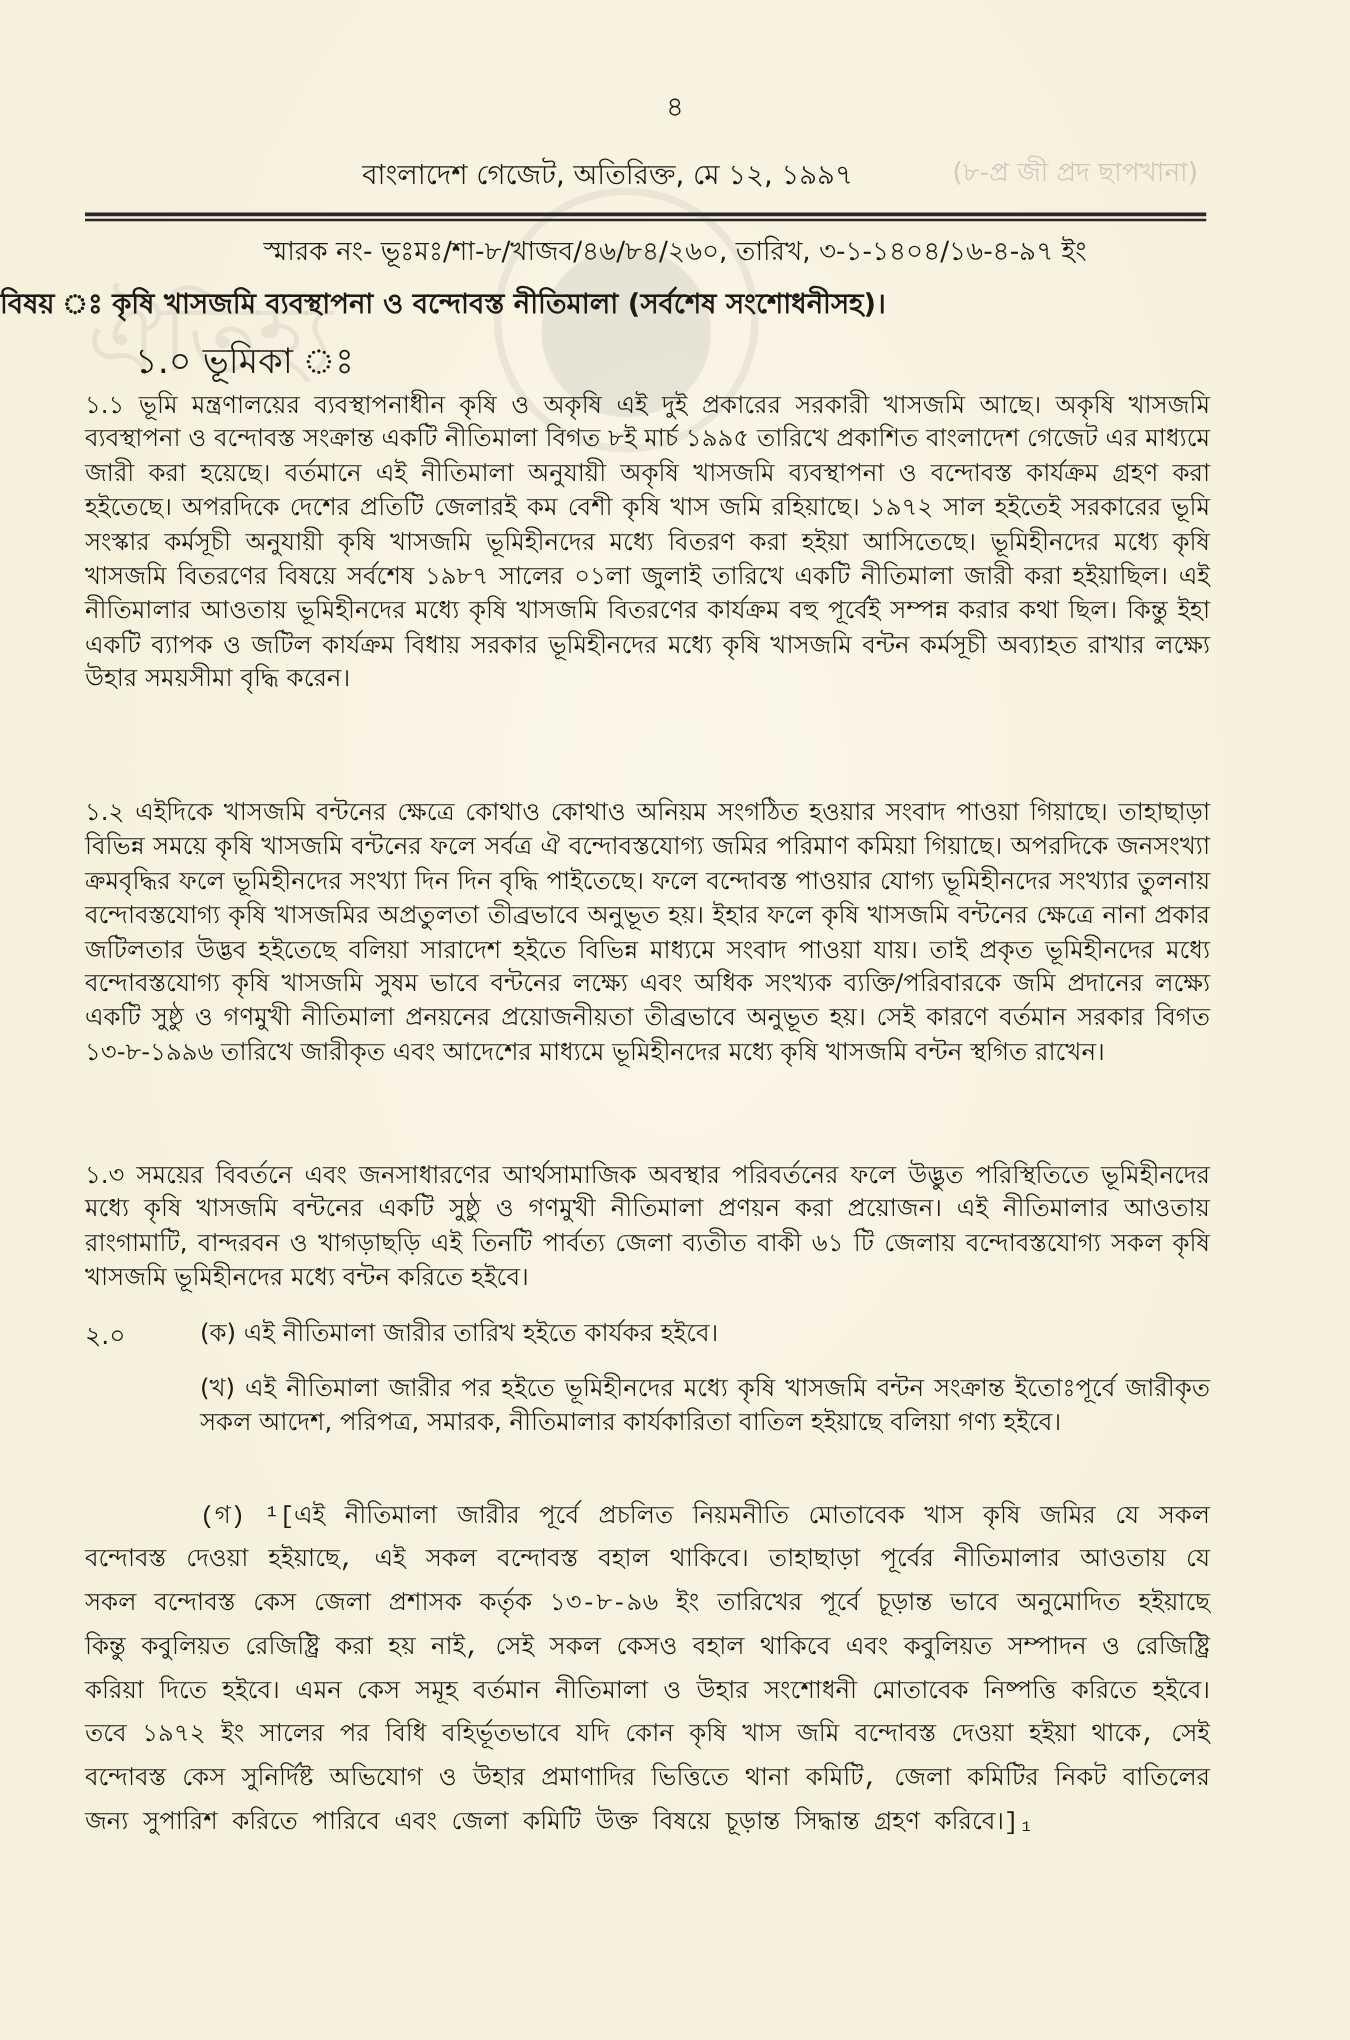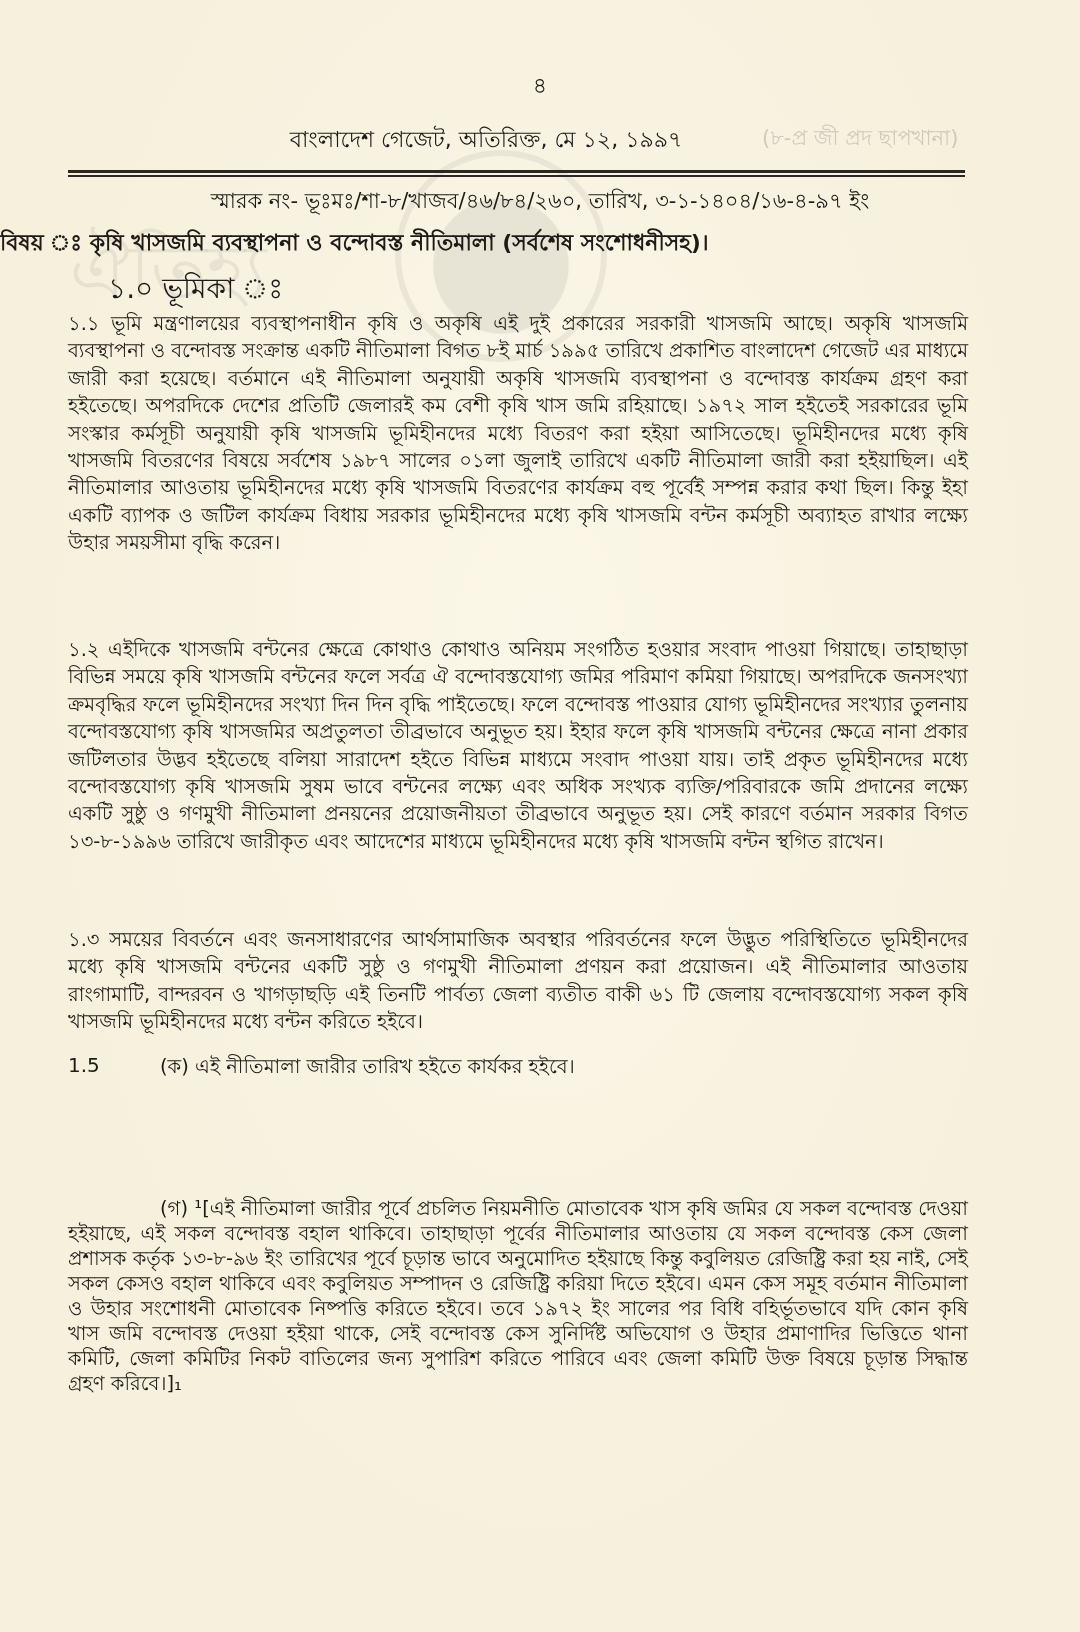--- a/index.html
+++ b/index.html
@@ -117,23 +117,24 @@
       text-align: justify;
     }
     .sub-ka { top: 1053px; }
     .sub-kha { top: 1097px; }
     .sub-ga {
       position: absolute;
       left: 68px;
       width: 900px;
       top: 1196px;
       font-size: 19.5px;
-      line-height: 25px;
+      line-height: 35px;
       text-align: justify;
       text-indent: 92px;
+      font-family: Liberation Mono, monospace;
     }
   </style>
 </head>
 <body>
 
 <div class="page">
 
   <div class="wm-seal"></div>
   <div class="watermark wm-left">ঐতিহ্য</div>
   <div class="stamp">(৮-প্র জী প্রদ ছাপখানা)</div>
@@ -149,20 +150,21 @@
   <div class="subject-line">বিষয় ঃ কৃষি খাসজমি ব্যবস্থাপনা ও বন্দোবস্ত নীতিমালা (সর্বশেষ সংশোধনীসহ)।</div>
 
   <div class="section-heading">১.০ ভূমিকা ঃ</div>
 
   <div class="para para-1-1">১.১ ভূমি মন্ত্রণালয়ের ব্যবস্থাপনাধীন কৃষি ও অকৃষি এই দুই প্রকারের সরকারী খাসজমি আছে। অকৃষি খাসজমি ব্যবস্থাপনা ও বন্দোবস্ত সংক্রান্ত একটি নীতিমালা বিগত ৮ই মার্চ ১৯৯৫ তারিখে প্রকাশিত বাংলাদেশ গেজেট এর মাধ্যমে জারী করা হয়েছে। বর্তমানে এই নীতিমালা অনুযায়ী অকৃষি খাসজমি ব্যবস্থাপনা ও বন্দোবস্ত কার্যক্রম গ্রহণ করা হইতেছে। অপরদিকে দেশের প্রতিটি জেলারই কম বেশী কৃষি খাস জমি রহিয়াছে। ১৯৭২ সাল হইতেই সরকারের ভূমি সংস্কার কর্মসূচী অনুযায়ী কৃষি খাসজমি ভূমিহীনদের মধ্যে বিতরণ করা হইয়া আসিতেছে। ভূমিহীনদের মধ্যে কৃষি খাসজমি বিতরণের বিষয়ে সর্বশেষ ১৯৮৭ সালের ০১লা জুলাই তারিখে একটি নীতিমালা জারী করা হইয়াছিল। এই নীতিমালার আওতায় ভূমিহীনদের মধ্যে কৃষি খাসজমি বিতরণের কার্যক্রম বহু পূর্বেই সম্পন্ন করার কথা ছিল। কিন্তু ইহা একটি ব্যাপক ও জটিল কার্যক্রম বিধায় সরকার ভূমিহীনদের মধ্যে কৃষি খাসজমি বন্টন কর্মসূচী অব্যাহত রাখার লক্ষ্যে উহার সময়সীমা বৃদ্ধি করেন।</div>
 
   <div class="para para-1-2">১.২ এইদিকে খাসজমি বন্টনের ক্ষেত্রে কোথাও কোথাও অনিয়ম সংগঠিত হওয়ার সংবাদ পাওয়া গিয়াছে। তাহাছাড়া বিভিন্ন সময়ে কৃষি খাসজমি বন্টনের ফলে সর্বত্র ঐ বন্দোবস্তযোগ্য জমির পরিমাণ কমিয়া গিয়াছে। অপরদিকে জনসংখ্যা ক্রমবৃদ্ধির ফলে ভূমিহীনদের সংখ্যা দিন দিন বৃদ্ধি পাইতেছে। ফলে বন্দোবস্ত পাওয়ার যোগ্য ভূমিহীনদের সংখ্যার তুলনায় বন্দোবস্তযোগ্য কৃষি খাসজমির অপ্রতুলতা তীব্রভাবে অনুভূত হয়। ইহার ফলে কৃষি খাসজমি বন্টনের ক্ষেত্রে নানা প্রকার জটিলতার উদ্ভব হইতেছে বলিয়া সারাদেশ হইতে বিভিন্ন মাধ্যমে সংবাদ পাওয়া যায়। তাই প্রকৃত ভূমিহীনদের মধ্যে বন্দোবস্তযোগ্য কৃষি খাসজমি সুষম ভাবে বন্টনের লক্ষ্যে এবং অধিক সংখ্যক ব্যক্তি/পরিবারকে জমি প্রদানের লক্ষ্যে একটি সুষ্ঠু ও গণমুখী নীতিমালা প্রনয়নের প্রয়োজনীয়তা তীব্রভাবে অনুভূত হয়। সেই কারণে বর্তমান সরকার বিগত ১৩-৮-১৯৯৬ তারিখে জারীকৃত এবং আদেশের মাধ্যমে ভূমিহীনদের মধ্যে কৃষি খাসজমি বন্টন স্থগিত রাখেন।</div>
 
   <div class="para para-1-3">১.৩ সময়ের বিবর্তনে এবং জনসাধারণের আর্থসামাজিক অবস্থার পরিবর্তনের ফলে উদ্ভুত পরিস্থিতিতে ভূমিহীনদের মধ্যে কৃষি খাসজমি বন্টনের একটি সুষ্ঠু ও গণমুখী নীতিমালা প্রণয়ন করা প্রয়োজন। এই নীতিমালার আওতায় রাংগামাটি, বান্দরবন ও খাগড়াছড়ি এই তিনটি পার্বত্য জেলা ব্যতীত বাকী ৬১ টি জেলায় বন্দোবস্তযোগ্য সকল কৃষি খাসজমি ভূমিহীনদের মধ্যে বন্টন করিতে হইবে।</div>
 
-  <div class="sec2-num">1.5</div>
+  <div class="sec2-num">২.০</div>
 
   <div class="sub-item sub-ka">(ক) এই নীতিমালা জারীর তারিখ হইতে কার্যকর হইবে।</div>
 
+  <div class="sub-item sub-kha">(খ) এই নীতিমালা জারীর পর হইতে ভূমিহীনদের মধ্যে কৃষি খাসজমি বন্টন সংক্রান্ত ইতোঃপূর্বে জারীকৃত সকল আদেশ, পরিপত্র, সমারক, নীতিমালার কার্যকারিতা বাতিল হইয়াছে বলিয়া গণ্য হইবে।</div>
 
   <div class="sub-ga">(গ) ¹[এই নীতিমালা জারীর পূর্বে প্রচলিত নিয়মনীতি মোতাবেক খাস কৃষি জমির যে সকল বন্দোবস্ত দেওয়া হইয়াছে, এই সকল বন্দোবস্ত বহাল থাকিবে। তাহাছাড়া পূর্বের নীতিমালার আওতায় যে সকল বন্দোবস্ত কেস জেলা প্রশাসক কর্তৃক ১৩-৮-৯৬ ইং তারিখের পূর্বে চূড়ান্ত ভাবে অনুমোদিত হইয়াছে কিন্তু কবুলিয়ত রেজিষ্ট্রি করা হয় নাই, সেই সকল কেসও বহাল থাকিবে এবং কবুলিয়ত সম্পাদন ও রেজিষ্ট্রি করিয়া দিতে হইবে। এমন কেস সমূহ বর্তমান নীতিমালা ও উহার সংশোধনী মোতাবেক নিষ্পত্তি করিতে হইবে। তবে ১৯৭২ ইং সালের পর বিধি বহির্ভূতভাবে যদি কোন কৃষি খাস জমি বন্দোবস্ত দেওয়া হইয়া থাকে, সেই বন্দোবস্ত কেস সুনির্দিষ্ট অভিযোগ ও উহার প্রমাণাদির ভিত্তিতে থানা কমিটি, জেলা কমিটির নিকট বাতিলের জন্য সুপারিশ করিতে পারিবে এবং জেলা কমিটি উক্ত বিষয়ে চূড়ান্ত সিদ্ধান্ত গ্রহণ করিবে।]₁</div>
 
 </div>
 
 </body></html>

